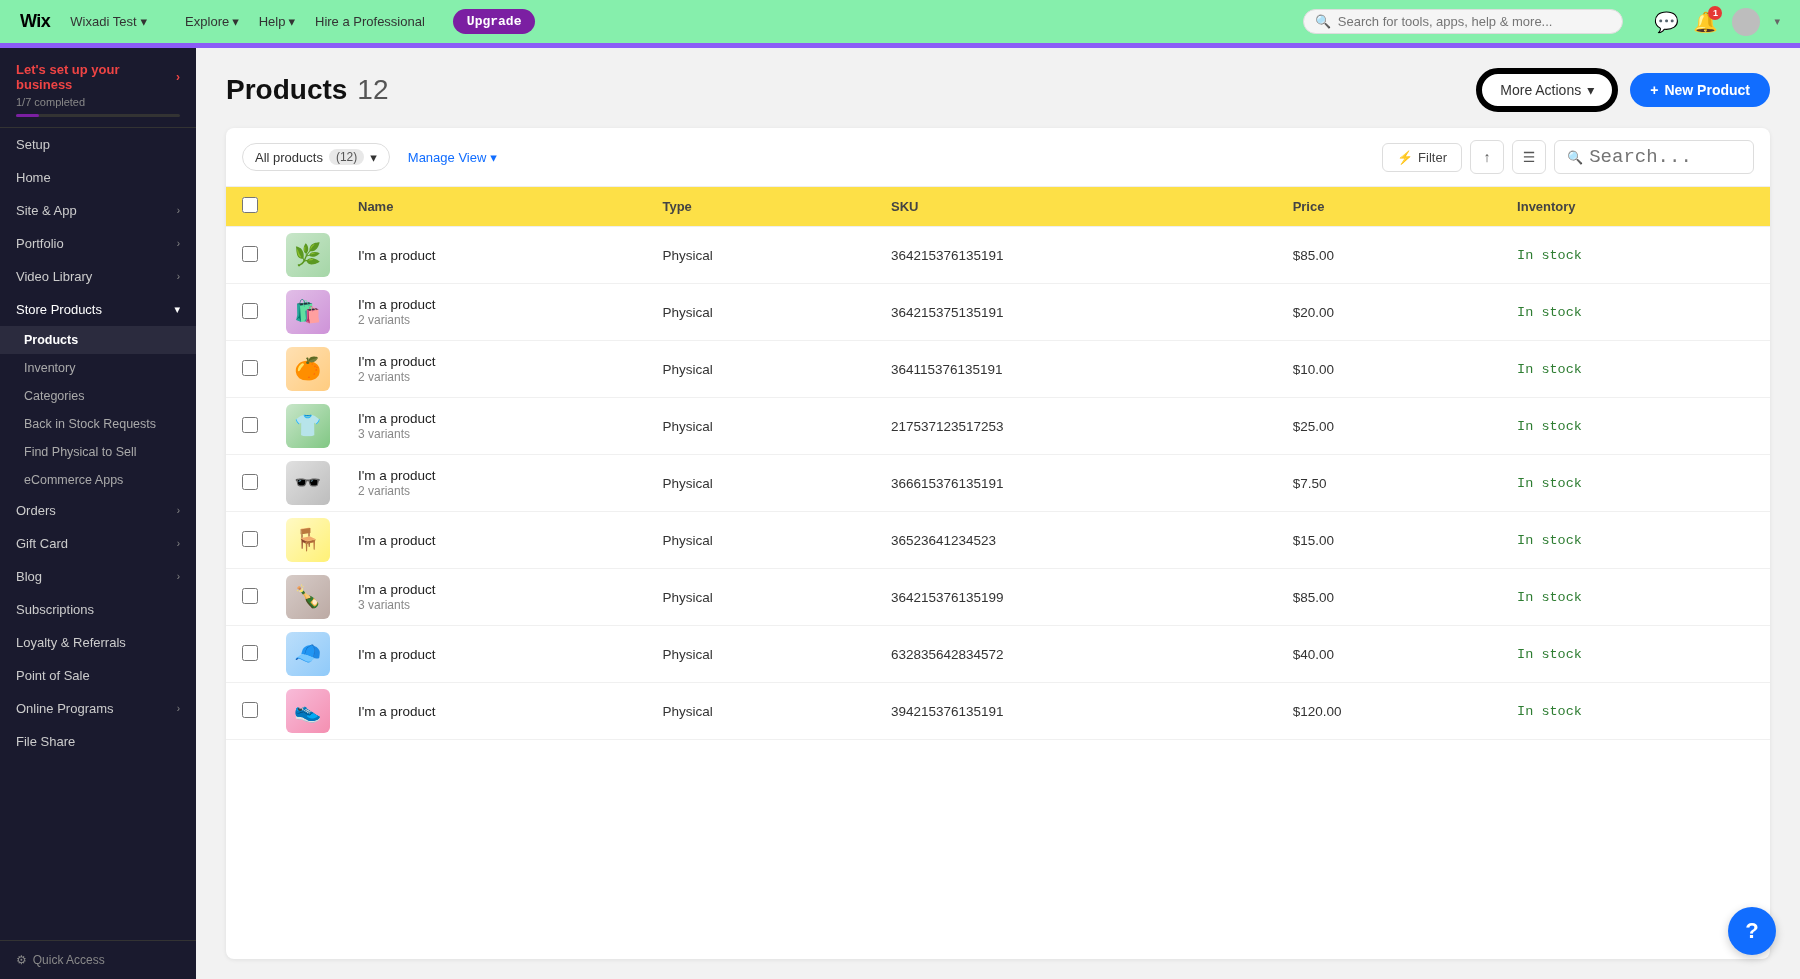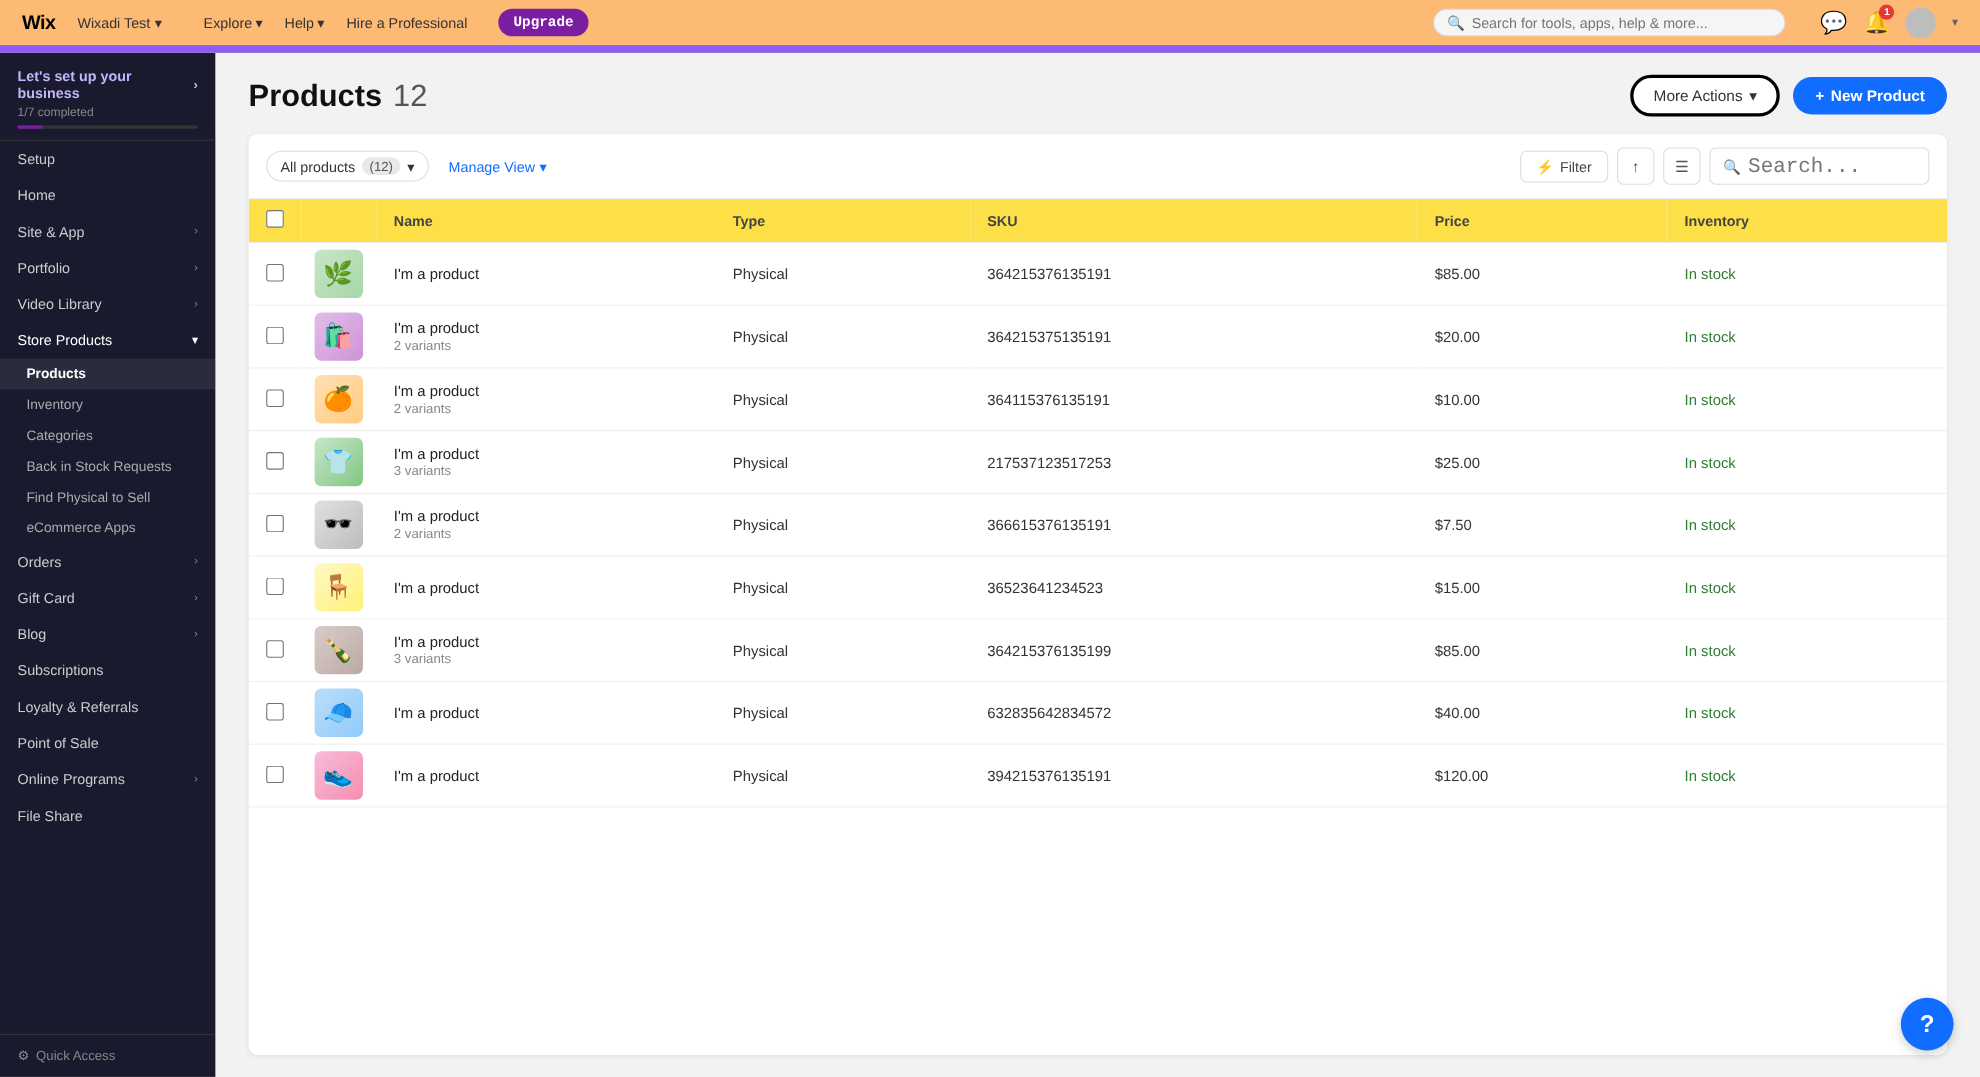--- a/index.html
+++ b/index.html
@@ -1,21 +1,21 @@
 <!DOCTYPE html>
 <html><head>
   <meta charset="utf-8">
   <style>
     * { box-sizing: border-box; margin: 0; padding: 0; }
     body { font-family: 'Helvetica Neue', Arial, sans-serif; background: #f5f5f5; display: flex; flex-direction: column; height: 979px; overflow: hidden; }
 
     
     .topnav {
-      background: #fdba74;
-      border-bottom: 7px solid #8b5cf6;
+      background: #86efac;
+      border-bottom: 5px solid #8b5cf6;
       height: 48px;
       display: flex;
       align-items: center;
       padding: 0 20px;
       gap: 20px;
       flex-shrink: 0;
       z-index: 100;
     }
     .topnav-logo {
       font-weight: 700;
@@ -134,21 +134,21 @@
     .sidebar::-webkit-scrollbar-track { background: transparent; }
     .sidebar::-webkit-scrollbar-thumb { background: #444; border-radius: 3px; }
 
     .sidebar-header {
       padding: 14px 16px 10px;
       border-bottom: 1px solid #333;
     }
     .sidebar-header-title {
       font-size: 13px;
       font-weight: 600;
-      color: #c4b5fd;
+      color: #ef4444;
       display: flex;
       align-items: center;
       justify-content: space-between;
       cursor: pointer;
     }
     .sidebar-header-sub {
       font-size: 11px;
       color: #888;
       margin-top: 4px;
     }
@@ -243,21 +243,21 @@
       font-weight: 300;
       color: #555;
     }
     .page-header-actions {
       display: flex;
       gap: 12px;
       align-items: center;
     }
     .btn-more-actions {
       background: #fff;
-      border: 3px solid #000000;
+      border: 6px solid #000000;
       border-radius: 22px;
       padding: 8px 18px;
       font-size: 14px;
       color: #333;
       cursor: pointer;
       display: flex;
       align-items: center;
       gap: 6px;
       font-weight: 500;
     }
@@ -421,21 +421,21 @@
       border-radius: 6px;
       background: #e8e8e8;
       display: flex;
       align-items: center;
       justify-content: center;
       font-size: 20px;
       overflow: hidden;
     }
     .product-name { font-weight: 500; color: #222; }
     .product-variants { font-size: 12px; color: #888; margin-top: 1px; }
-    .in-stock { color: #2e7d32; font-size: 13.5px; }
+    .in-stock { color: #2e7d32; font-size: 13.5px; font-family: Liberation Mono, monospace; }
 
     input[type="checkbox"] {
       width: 16px;
       height: 16px;
       cursor: pointer;
       accent-color: #116dff;
     }
 
     
     .help-btn {

